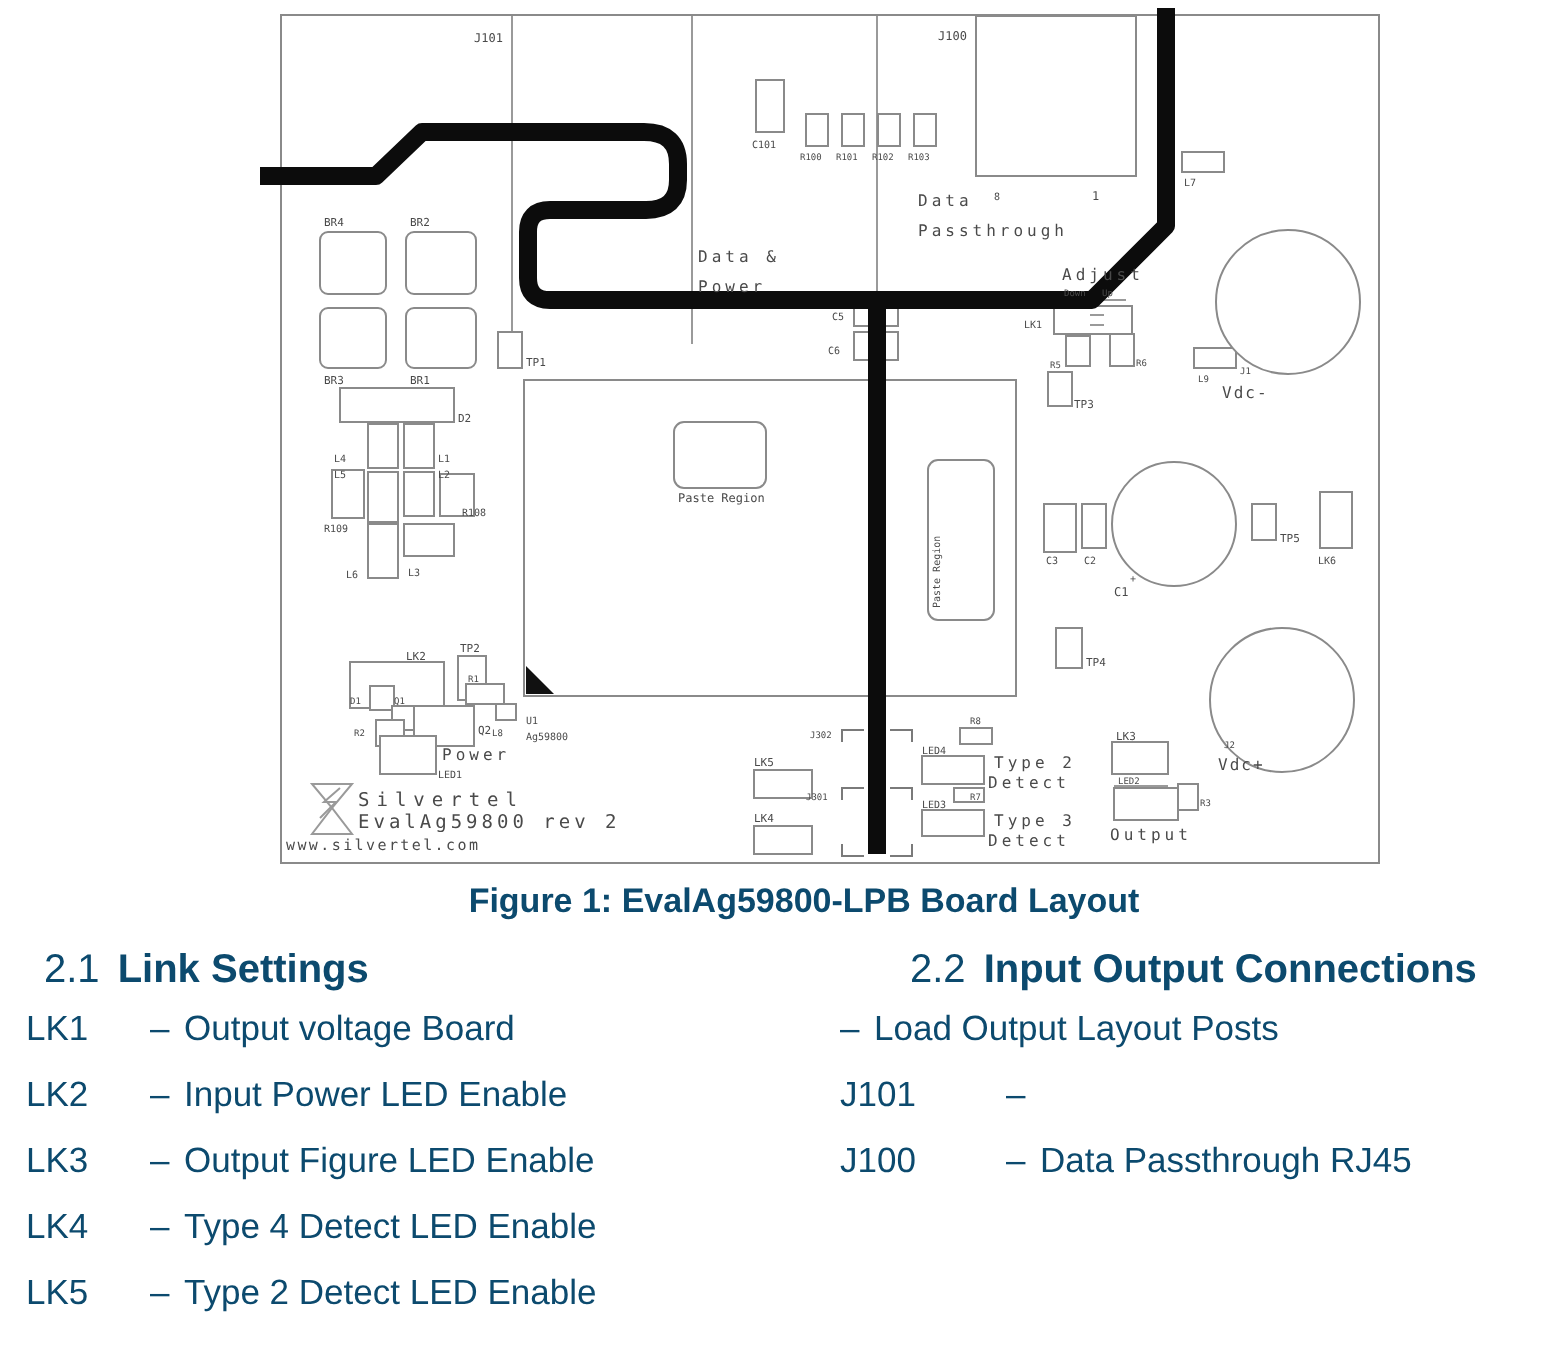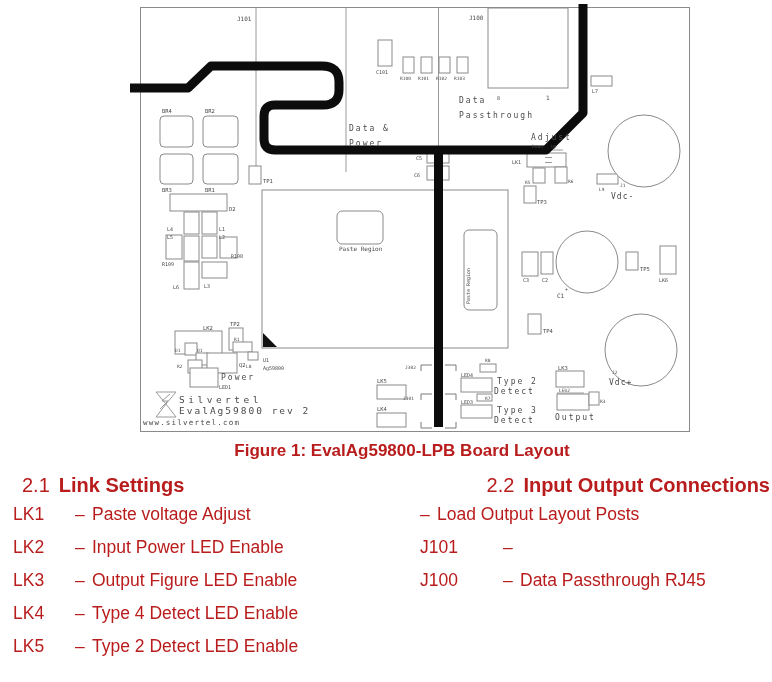--- a/index.html
+++ b/index.html
@@ -1,35 +1,35 @@
 <!DOCTYPE html>
 <html><head>
 <meta charset="utf-8">
 <style>
   html,body{margin:0;padding:0;background:#fff;}
-  #page{position:relative;width:772px;height:682px;background:#fff;font-family:"Liberation Sans",sans-serif;color:#b91c1c;overflow:hidden;}
+  #page{position:relative;width:772px;height:682px;background:#fff;font-family:"Liberation Sans",sans-serif;color:#0c4a6e;overflow:hidden;}
   #board-svg{position:absolute;left:0;top:0;}
   
   text{font-family:"DejaVu Sans Mono",monospace;fill:#4a4a4a;}
   .s45{font-size:4.5px;} .s5{font-size:5px;} .s55{font-size:5.5px;} .s6{font-size:6px;}
   .bigsilk{font-size:8px;letter-spacing:2px;} .medsilk{font-size:8px;letter-spacing:1px;}
   .brandtxt{font-size:9.5px;letter-spacing:3.5px;} .revtxt{font-size:9.5px;letter-spacing:2px;}
   .urltxt{font-size:7.5px;letter-spacing:1.2px;}
   .comp{fill:#fff;stroke:#8a8a8a;stroke-width:1;}
   .thin{stroke:#9a9a9a;stroke-width:1;fill:none;}
   .trace{stroke:#0c0c0c;stroke-width:9;fill:none;stroke-linejoin:round;}
   .bracket{stroke:#7a7a7a;stroke-width:1;fill:none;}
   
   .caption{position:absolute;top:441px;left:16px;width:772px;text-align:center;font-size:17px;font-weight:bold;}
   .col{position:absolute;top:474px;}
   #col-left{left:13px;width:400px;}
   #col-right{left:420px;width:350px;}
   .heading{font-size:20px;margin-bottom:1px;white-space:nowrap;}
   #col-left .heading{padding-left:9px;}
-  #col-right .heading{padding-left:35px;text-align:right;}
+  #col-right .heading{padding-left:35px;}
   .hnum{font-weight:400;margin-right:9px;}
   .htitle{font-weight:700;}
   .row{display:flex;font-size:17.5px;line-height:33px;white-space:nowrap;}
   .term{flex:none;width:62px;}
   #col-right .term{width:83px;}
   .dash{flex:none;width:17px;}
 </style>
 </head>
 <body>
 
@@ -210,21 +210,21 @@
 
   <div class="caption">Figure 1: EvalAg59800-LPB Board Layout</div>
 
   <div class="col" id="col-left">
     <div class="heading">
       <span class="hnum">2.1</span><span class="htitle">Link Settings</span>
     </div>
     <div class="row">
       <span class="term">LK1</span>
       <span class="dash">–</span>
-      <span class="desc">Paste voltage Adjust</span>
+      <span class="desc">Output voltage Board</span>
     </div>
     <div class="row">
       <span class="term">LK2</span>
       <span class="dash">–</span>
       <span class="desc">Input Power LED Enable</span>
     </div>
     <div class="row">
       <span class="term">LK3</span>
       <span class="dash">–</span>
       <span class="desc">Output Figure LED Enable</span>

